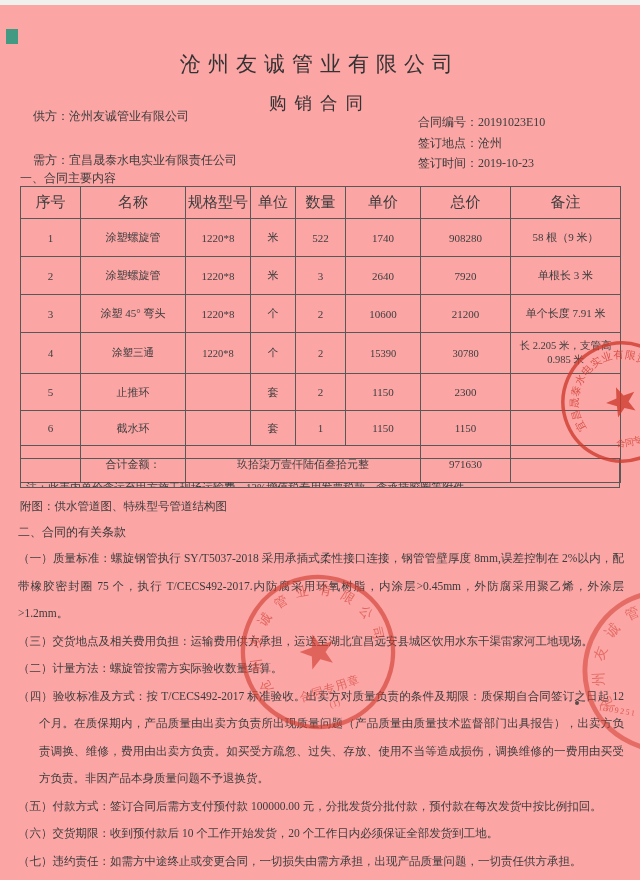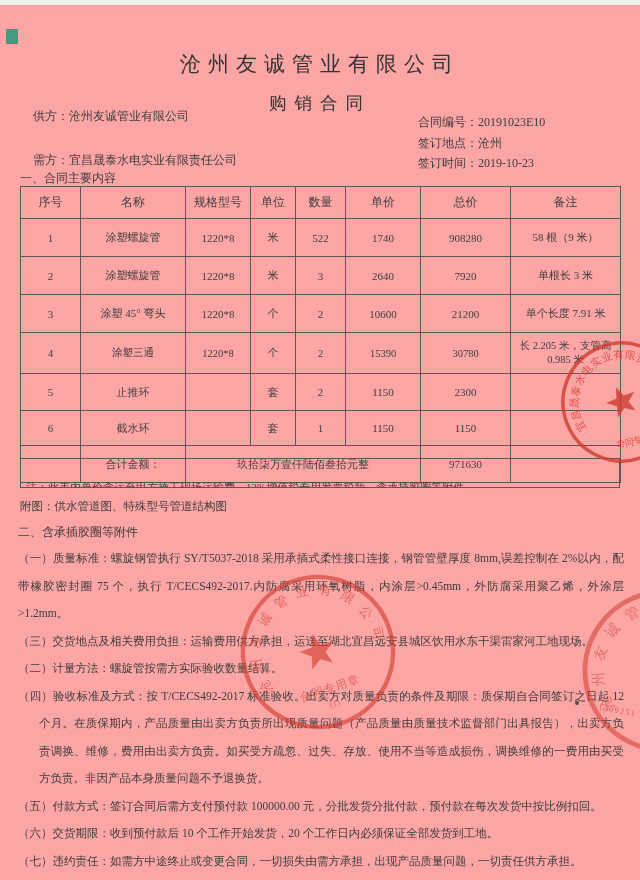--- a/index.html
+++ b/index.html
@@ -20,21 +20,21 @@
   .buyer-line{top:152px;}
   .meta-block{position:absolute;left:418px;top:112px;font-size:12px;line-height:20.5px;}
   .sec-heading{position:absolute;font-size:12px;color:#3a3a3a;}
   .sec1-heading{left:20px;top:170px;}
   .sec2-heading{left:18px;top:524px;}
   table.items{position:absolute;left:20px;top:186px;width:600px;border-collapse:collapse;table-layout:fixed;}
   table.items th,table.items td{
     border:1px solid #585858;text-align:center;vertical-align:middle;
     font-size:11px;font-weight:normal;color:#3d3d3d;padding:1px 2px;overflow:hidden;
   }
-  table.items th{font-size:12px;height:29px;}
+  table.items th{font-size:15px;height:29px;}
   tr.r-std td{height:35px;}
   tr.r4 td{height:38px;font-size:10.5px;}
   tr.r5 td{height:34px;}
   tr.r6 td{height:32px;}
   tr.total-row td{height:34px;}
   .note-box{
     position:absolute;left:20px;top:458px;width:600px;height:30px;box-sizing:border-box;
     border:1px solid #585858;font-size:11px;padding:21px 4px 0 5px;white-space:nowrap;overflow:hidden;
   }
   .attachment-line{position:absolute;left:20px;top:499px;font-size:11.5px;}
@@ -157,21 +157,21 @@
         <td>合计金额：</td>
         <td colspan="4">玖拾柒万壹仟陆佰叁拾元整</td>
         <td>971630</td>
         <td></td>
       </tr>
     </tbody>
   </table>
 
   <div class="note-box">注：此表内单价含运至甲方施工现场运输费、13%增值税专用发票税款、含承插胶圈等附件。</div>
   <div class="attachment-line">附图：供水管道图、特殊型号管道结构图</div>
-  <div class="sec-heading sec2-heading">二、含承插胶圈等附件</div>
+  <div class="sec-heading sec2-heading">二、合同的有关条款</div>
 
   <div class="clauses">
     <p>（一）质量标准：螺旋钢管执行 SY/T5037-2018 采用承插式柔性接口连接，钢管管壁厚度 8mm,误差控制在 2%以内，配带橡胶密封圈 75 个，执行 T/CECS492-2017.内防腐采用环氧树脂，内涂层&gt;0.45mm，外防腐采用聚乙烯，外涂层&gt;1.2mm。</p>
     <p class="hang">（三）交货地点及相关费用负担：运输费用供方承担，运送至湖北宜昌远安县城区饮用水东干渠雷家河工地现场。</p>
     <p class="hang">（二）计量方法：螺旋管按需方实际验收数量结算。</p>
     <p class="hang">（四）验收标准及方式：按 T/CECS492-2017 标准验收。出卖方对质量负责的条件及期限：质保期自合同签订之日起 12 个月。在质保期内，产品质量由出卖方负责所出现质量问题（产品质量由质量技术监督部门出具报告），出卖方负责调换、维修，费用由出卖方负责。如买受方疏忽、过失、存放、使用不当等造成损伤，调换维修的一费用由买受方负责。非因产品本身质量问题不予退换货。</p>
     <p class="hang">（五）付款方式：签订合同后需方支付预付款 100000.00 元，分批发货分批付款，预付款在每次发货中按比例扣回。</p>
     <p class="hang">（六）交货期限：收到预付款后 10 个工作开始发货，20 个工作日内必须保证全部发货到工地。</p>
     <p class="hang">（七）违约责任：如需方中途终止或变更合同，一切损失由需方承担，出现产品质量问题，一切责任供方承担。</p>
   </div>

